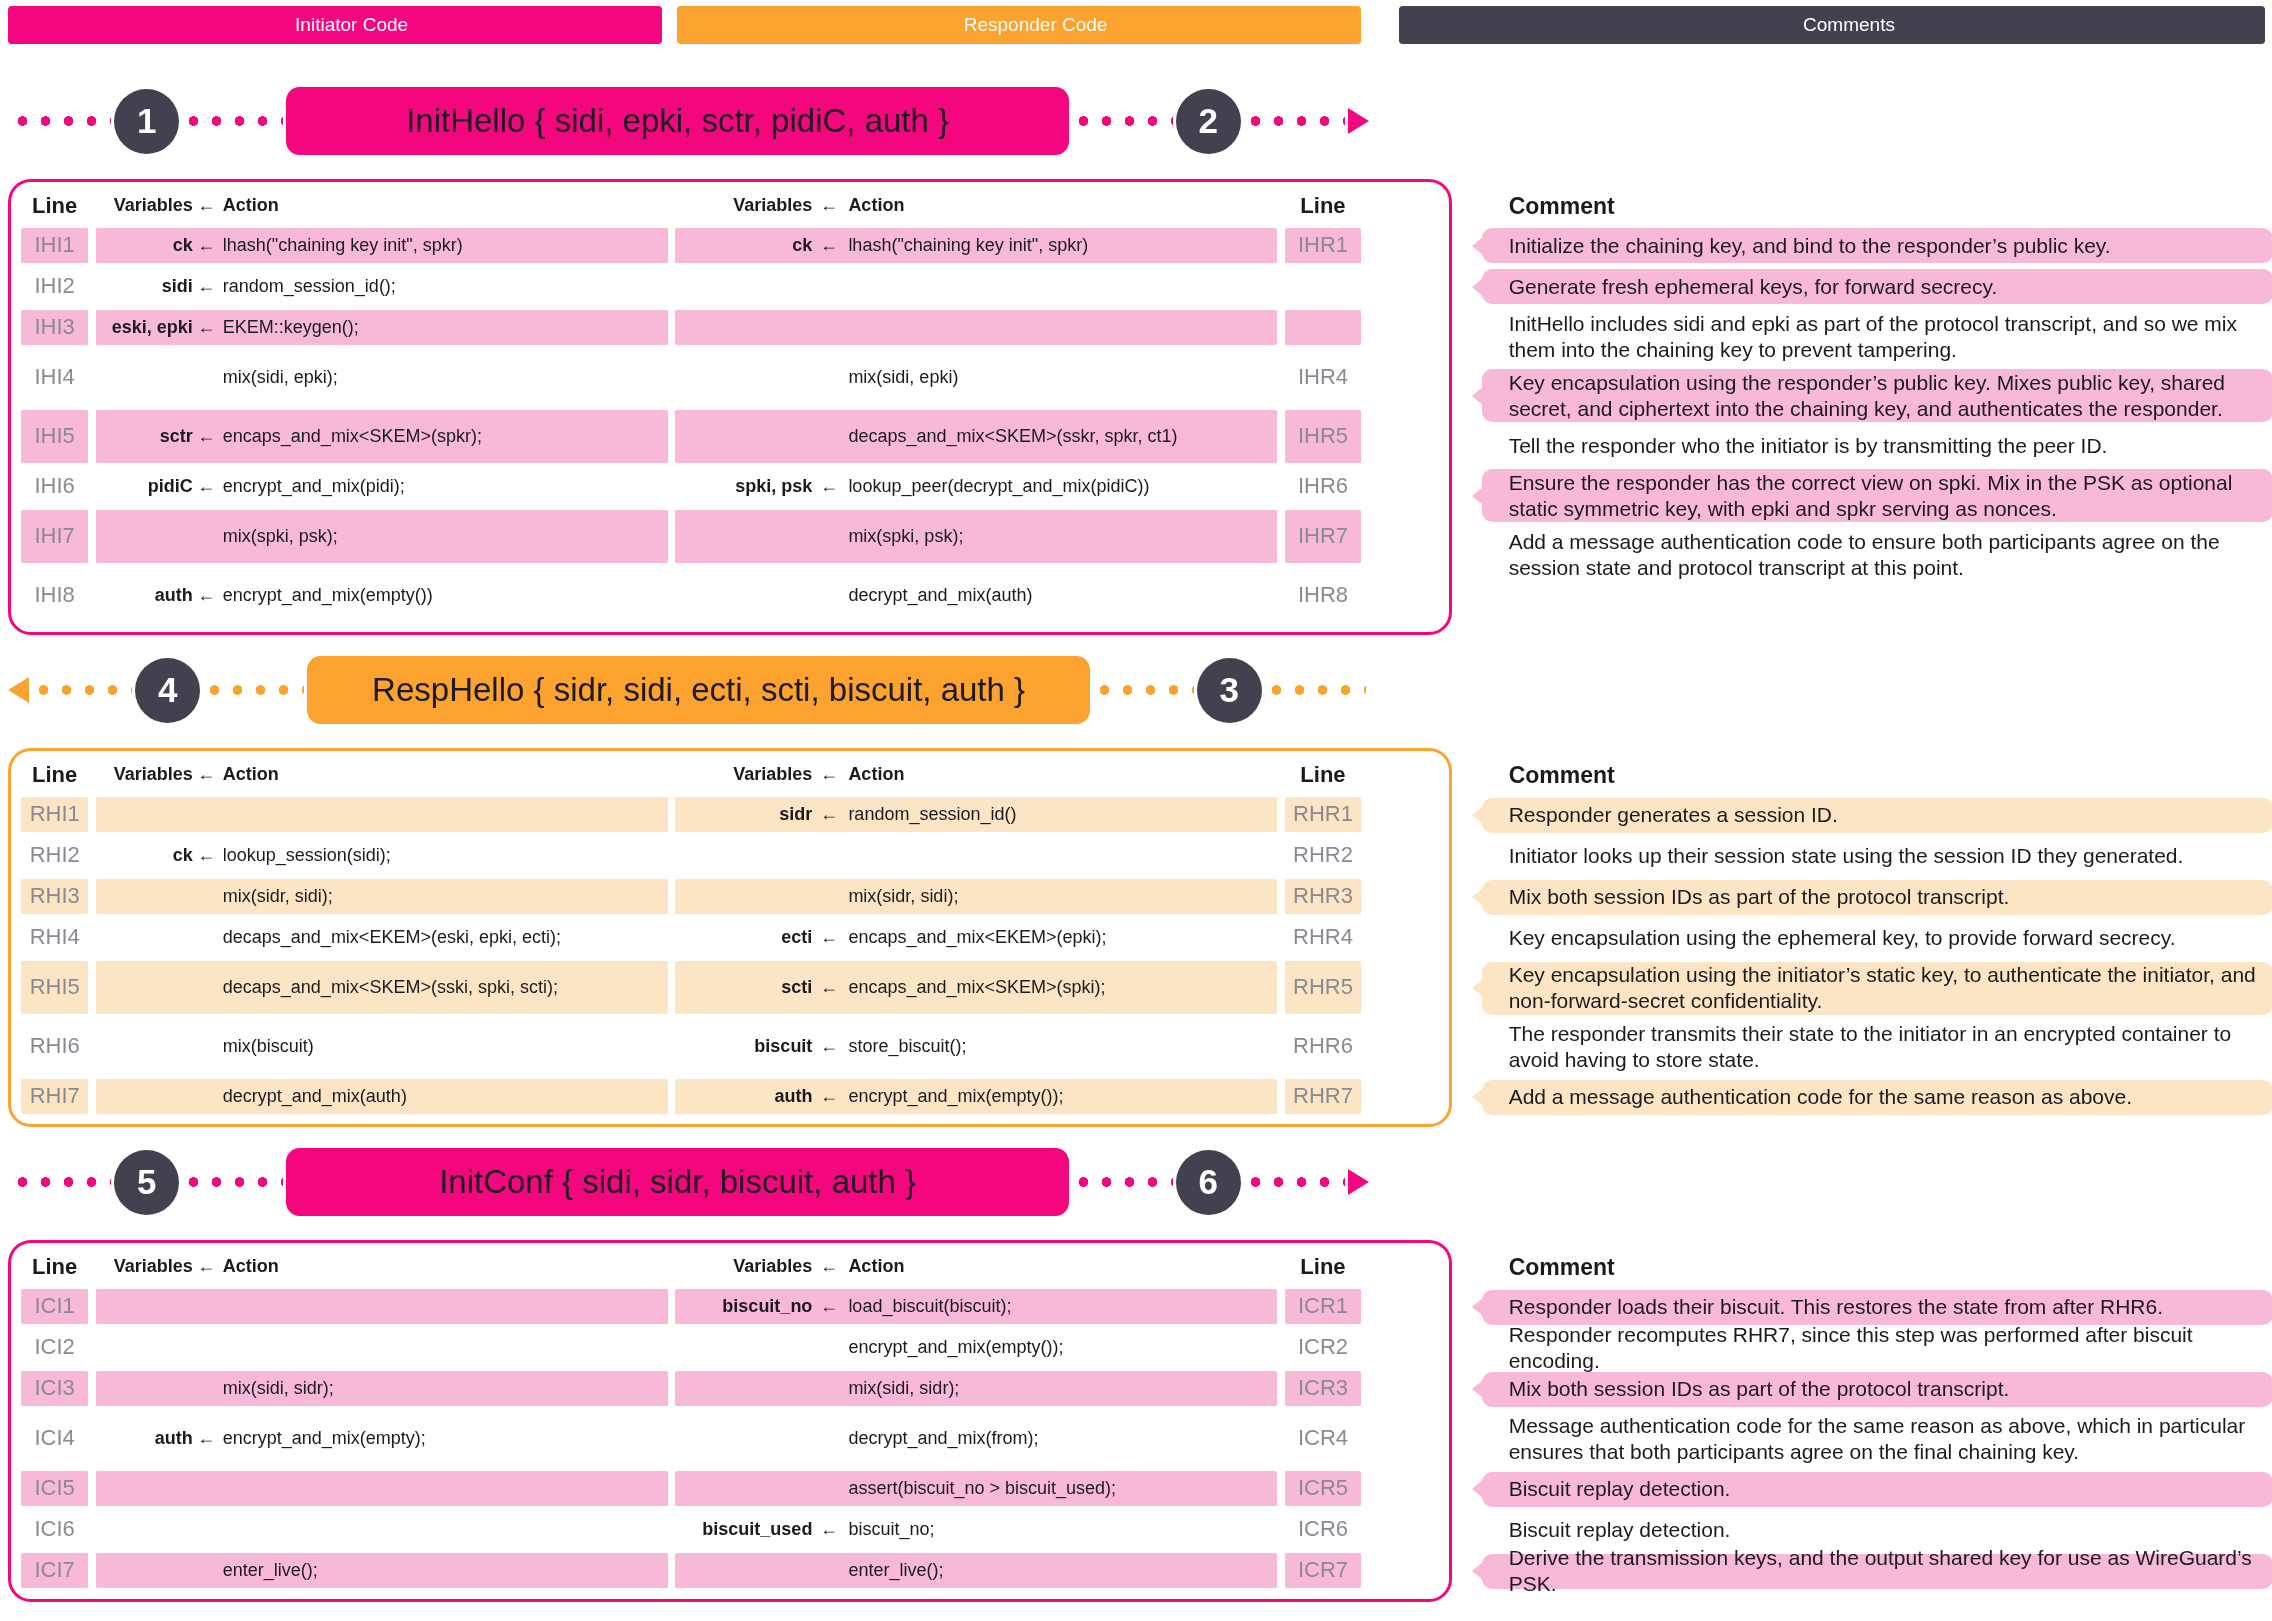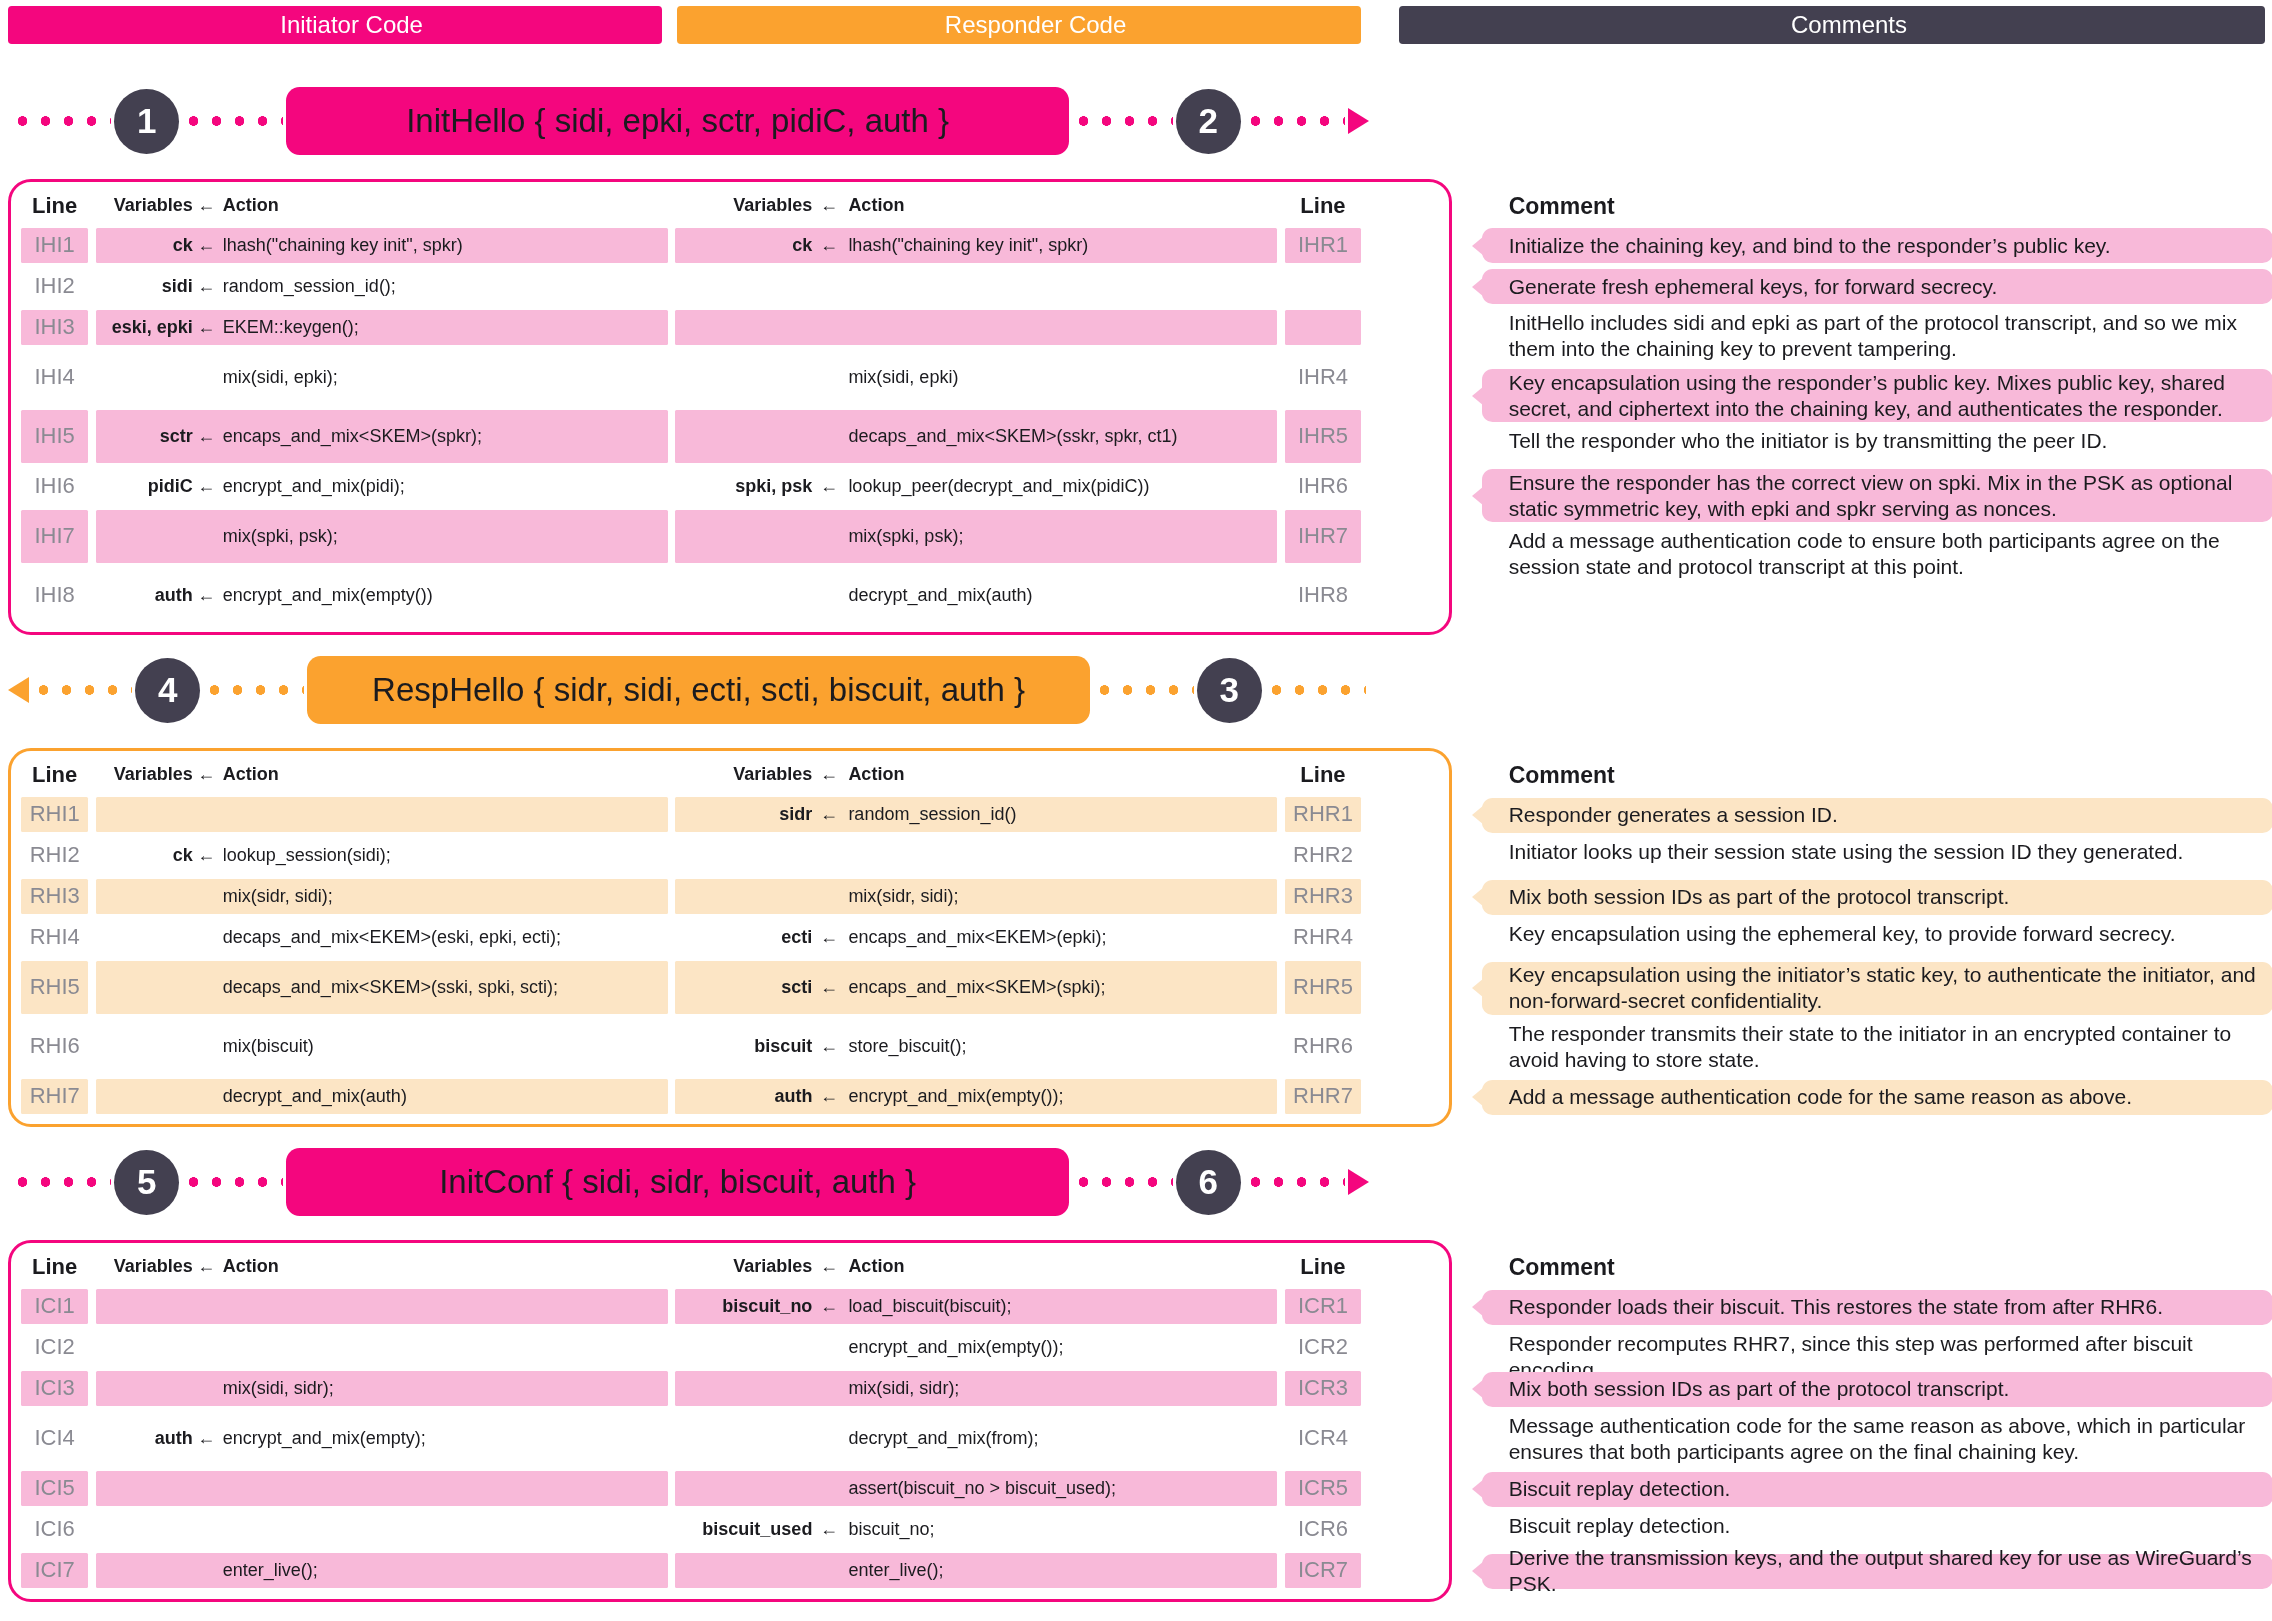--- a/index.html
+++ b/index.html
@@ -7,21 +7,21 @@
     --pink-hl:#F8B9D9; --orange-hl:#FCE5C5; --line-gray:#8A8A92; --ink:#1b1b1f;
   }
   *{box-sizing:border-box;}
   html,body{margin:0;padding:0;}
   body{
     width:2273px;height:1621px;overflow:hidden;background:#fff;color:var(--ink);
     font-family:"Liberation Sans","DejaVu Sans",sans-serif;font-size:22px;
   }
   
   .header-bars{display:flex;padding:6px 7.6px 0 7.6px;}
-  .hbar{height:38px;border-radius:3.8px;color:#fff;font-size:24px;font-weight:500;
+  .hbar{height:38px;border-radius:3.8px;color:#fff;font-size:19px;font-weight:500;
         display:flex;align-items:center;justify-content:center;padding-left:34px;}
   .hbar-pink{width:654px;background:var(--pink);}
   .hbar-orange{width:684px;background:var(--orange);margin-left:15px;}
   .hbar-dark{flex:1;background:var(--dark);margin-left:38px;}
   
   .proto-section{margin-top:21px;}
   .proto-section.first{margin-top:43px;}
   .sec-pink{--acc:var(--pink);--hl:var(--pink-hl);}
   .sec-orange{--acc:var(--orange);--hl:var(--orange-hl);}
   
@@ -50,21 +50,21 @@
   .thead .line-l,.thead .line-r{color:var(--ink);}
   .code-cell{display:grid;grid-template-columns:97px 27px 1fr;align-items:center;font-size:18px;}
   .code-cell.code-r{grid-template-columns:137px 33px 1fr;}
   .vars{text-align:right;font-weight:bold;white-space:nowrap;}
   .arr{text-align:center;white-space:nowrap;}
   .act{text-align:left;white-space:nowrap;padding-left:3px;}
   .thead .act{padding-left:3px;}
   
   .comments-col{width:866px;padding:11.4px 0 0 30px;}
   .comment-head{height:32px;display:flex;align-items:center;font-weight:bold;font-size:23px;padding-left:27px;}
-  .crow{margin-top:6px;display:flex;align-items:flex-start;font-size:21px;line-height:26px;}
+  .crow{margin-top:6px;display:flex;align-items:center;font-size:21px;line-height:26px;}
   .crow.single{height:35px;}
   .crow.double{height:53px;}
   .bubble{position:relative;width:100%;height:100%;background:var(--hl);border-radius:10.6px;
           display:flex;align-items:center;padding:0 10.6px 0 27px;}
   .bubble::before{content:"";position:absolute;left:-10px;top:50%;transform:translateY(-50%);
           border-top:10px solid transparent;border-bottom:10px solid transparent;border-right:12px solid var(--hl);}
   .btxt.plain{padding-left:27px;}
 </style>
 </head>
 <body>

